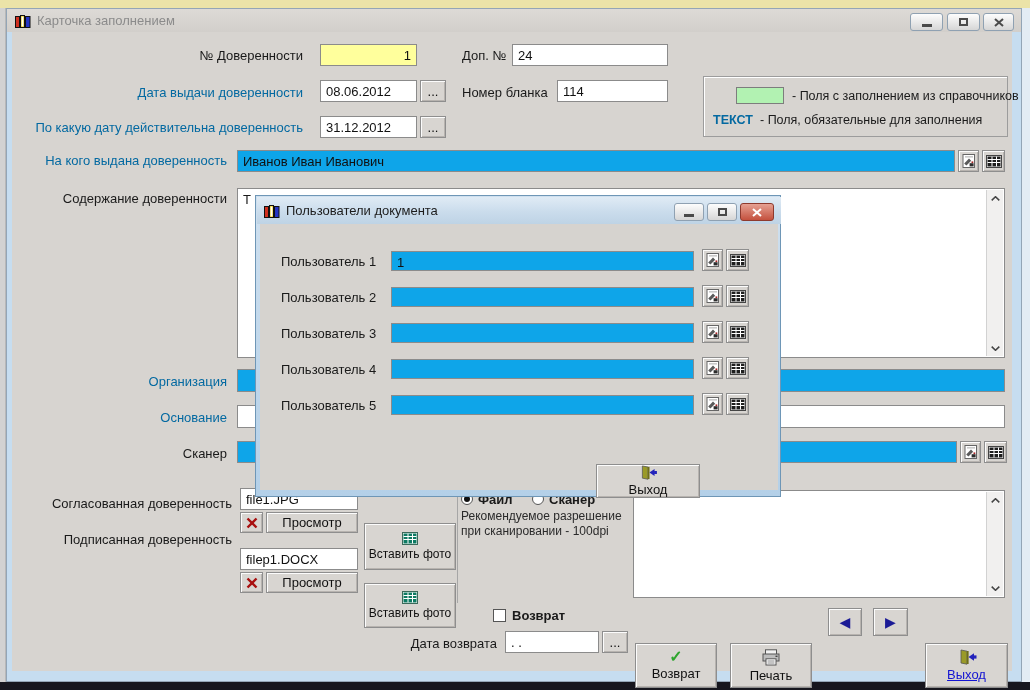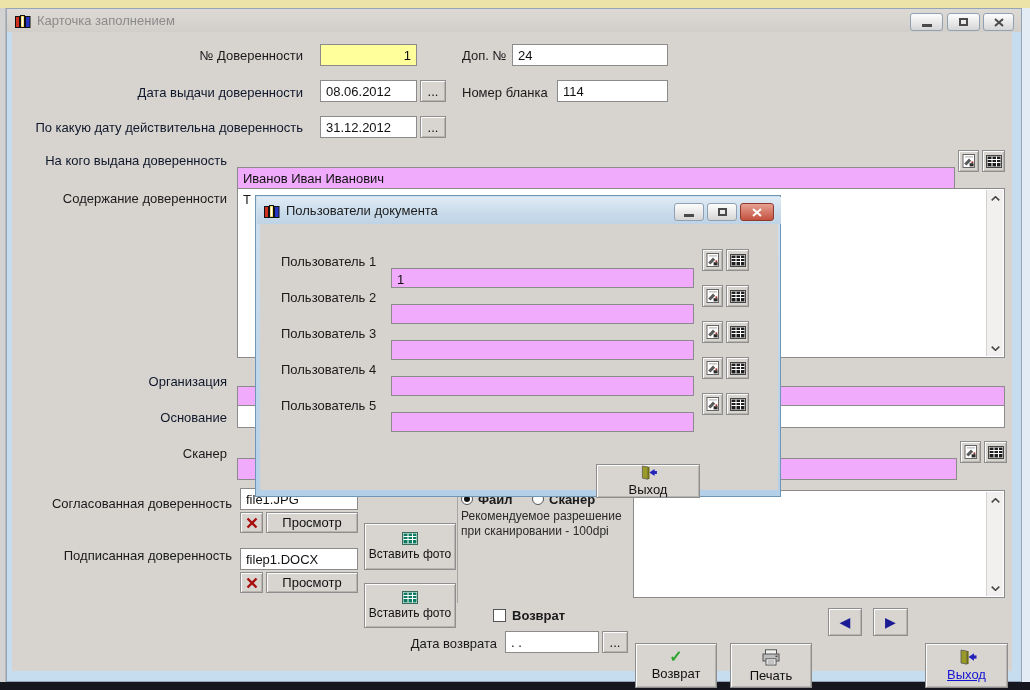--- a/index.html
+++ b/index.html
@@ -1,25 +1,25 @@
 <!DOCTYPE html>
 <html><head>
 <meta charset="utf-8">
 <style>
   * { box-sizing: border-box; margin: 0; padding: 0; }
   html,body { width:1030px; height:690px; }
   body { font-family:"Liberation Sans", sans-serif; position:relative; overflow:hidden; background:#d8d8d8; }
   .abs { position:absolute; }
   .lbl { font-size:13px; color:#1a1a1a; white-space:nowrap; }
-  .lbl.blue { color:#0f172a; }
+  .lbl.blue { color:#0369a1; }
   .lbl.r { text-align:right; }
   .lbl.b { font-weight:bold; }
   .fld { background:#fff; border:1px solid #8b8b8b; font-size:13px; color:#111;
          padding:3px 5px 0 5px; overflow:hidden; white-space:nowrap; }
-  .fld.green { background:#f0abfc;margin-top:17px; }
+  .fld.green { background:#0ea5e9; }
   .fld.yellow { background:#ffff9c; text-align:right; }
   .btn { background:#d8d5d1; border:1px solid #8e8e8e;
          box-shadow:inset 1px 1px 0 #fcfcfc, inset -1px -1px 0 #b7b3af;
          font-size:13px; color:#111; display:flex; align-items:center; justify-content:center; }
   .btn.col { flex-direction:column; gap:2px;margin-top:35px; }
   .vline { background:#a6a6a6; width:1px; }
   .ta { background:#fff; border:1px solid #8b8b8b; }
   .vscroll { position:absolute; top:1px; right:1px; bottom:1px; width:17px; background:#f1f0ef;
              border-left:1px solid #d2d2d2; display:flex; flex-direction:column;
              justify-content:space-between; align-items:center; }
@@ -152,20 +152,26 @@
   <div class="abs fld yellow" style="left:320px;top:44px;width:97px;height:22px">1</div>
   <div class="abs lbl" style="left:462px;top:48px">Доп. №</div>
   <div class="abs fld" style="left:512px;top:44px;width:156px;height:22px">24</div>
 
   <div class="abs lbl blue r" style="left:40px;top:85px;width:263px">Дата выдачи доверенности</div>
   <div class="abs fld" style="left:320px;top:80px;width:97px;height:22px">08.06.2012</div>
   <div class="abs btn" style="left:420px;top:80px;width:26px;height:22px">...</div>
   <div class="abs lbl" style="left:462px;top:85px">Номер бланка</div>
   <div class="abs fld" style="left:557px;top:80px;width:111px;height:22px">114</div>
 
+  <div class="abs legend-box" style="left:703px;top:76px;width:305px;height:61px">
+    <div class="abs swatch" style="left:32px;top:10px;width:48px;height:17px"></div>
+    <div class="abs lbl" style="left:88px;top:12px;font-size:12.5px">- Поля с заполнением из справочников</div>
+    <div class="abs lbl blue b" style="left:9px;top:36px;font-size:12.5px">ТЕКСТ</div>
+    <div class="abs lbl" style="left:56px;top:36px;font-size:12.5px">- Поля, обязательные для заполнения</div>
+  </div>
 
   <div class="abs lbl blue r" style="left:13px;top:120px;width:290px">По какую дату действительна доверенность</div>
   <div class="abs fld" style="left:320px;top:116px;width:97px;height:22px">31.12.2012</div>
   <div class="abs btn" style="left:420px;top:116px;width:26px;height:22px">...</div>
 
   <div class="abs lbl blue r" style="left:20px;top:153px;width:207px">На кого выдана доверенность</div>
   <div class="abs fld green" style="left:237px;top:150px;width:718px;height:22px">Иванов Иван Иванович</div>
   <div class="abs btn" style="left:958px;top:150px;width:21px;height:22px">
     <svg class="ic" width="15" height="15">
         <use href="#sym-lookup"></use>
@@ -221,21 +227,21 @@
       </svg>
     </div>
   <div class="abs btn" style="left:266px;top:512px;width:92px;height:21px">Просмотр</div>
   <div class="abs btn col" style="left:364px;top:488px;width:92px;height:47px">
     <svg class="ic" width="16" height="13">
         <use href="#sym-table-green"></use>
       </svg>
     <span style="font-size:12px">Вставить фото</span>
   </div>
 
-  <div class="abs lbl r" style="left:20px;top:548px;width:212px">Подписанная доверенность</div>
+  <div class="abs lbl r" style="left:20px;top:532px;width:212px">Подписанная доверенность</div>
   <div class="abs fld" style="left:240px;top:548px;width:118px;height:22px">filep1.DOCX</div>
   <div class="abs btn" style="left:240px;top:572px;width:23px;height:21px">
     <svg class="ic" width="12" height="12">
         <use href="#sym-redx"></use>
       </svg>
     </div>
   <div class="abs btn" style="left:266px;top:572px;width:92px;height:21px">Просмотр</div>
   <div class="abs btn col" style="left:364px;top:548px;width:92px;height:45px">
     <svg class="ic" width="16" height="13">
         <use href="#sym-table-green"></use>

